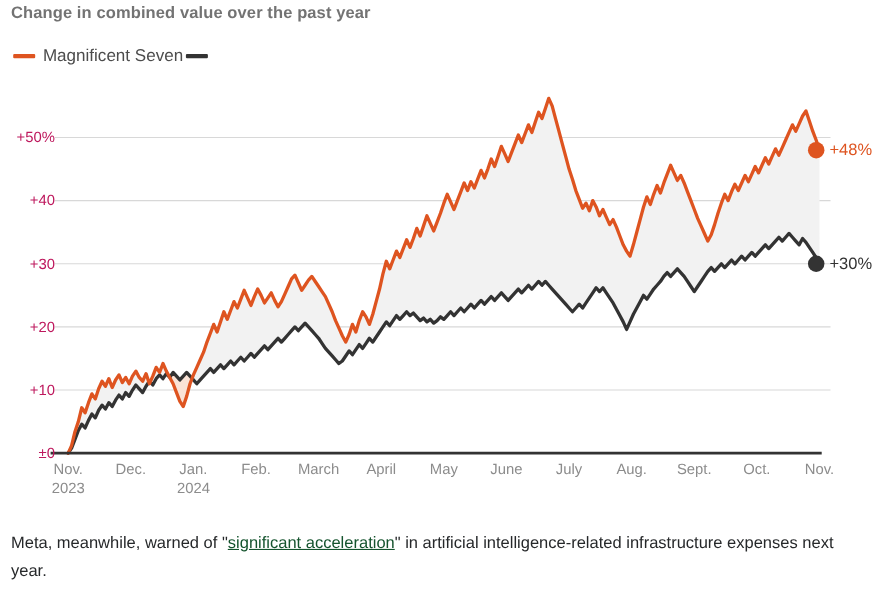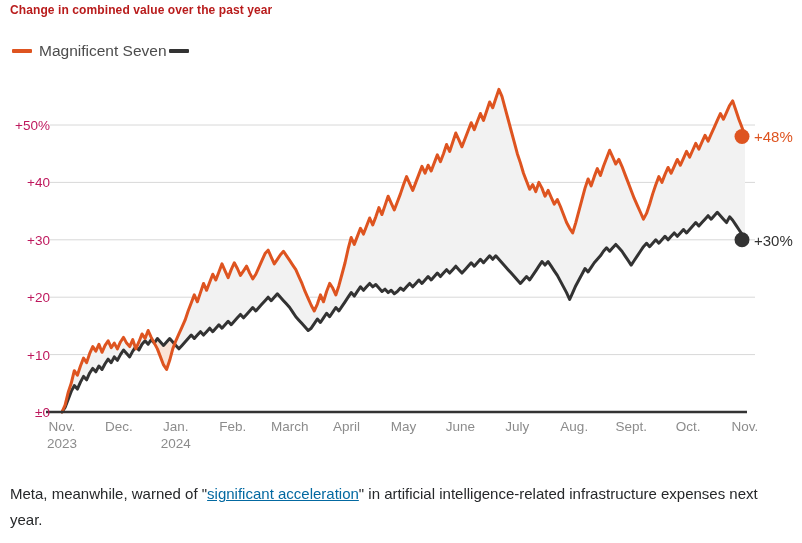--- a/index.html
+++ b/index.html
@@ -17,23 +17,23 @@
   }
   #root {
     position: relative;
     width: 802px;
     height: 543px;
   }
   .chart-title {
     position: absolute;
     left: 10px;
     top: 3px;
-    font-size: 12px;
+    font-size: 15px;
     font-weight: bold;
-    color: #b91c1c;
+    color: #737373;
     letter-spacing: 0.1px;
   }
   .legend {
     position: absolute;
     left: 12px;
     top: 42px;
     display: flex;
     align-items: center;
     gap: 2px;
   }
@@ -91,21 +91,21 @@
   .caption {
     position: absolute;
     left: 10px;
     top: 481px;
     width: 760px;
     font-size: 15px;
     line-height: 26px;
     color: #26282a;
   }
   .caption a {
-    color: #0369a1;
+    color: #14532d;
     text-decoration: underline;
     margin-top: 28px;
   }
 </style>
 </head>
 <body>
 
 <div id="root">
 
   <div class="chart-title">Change in combined value over the past year</div>

